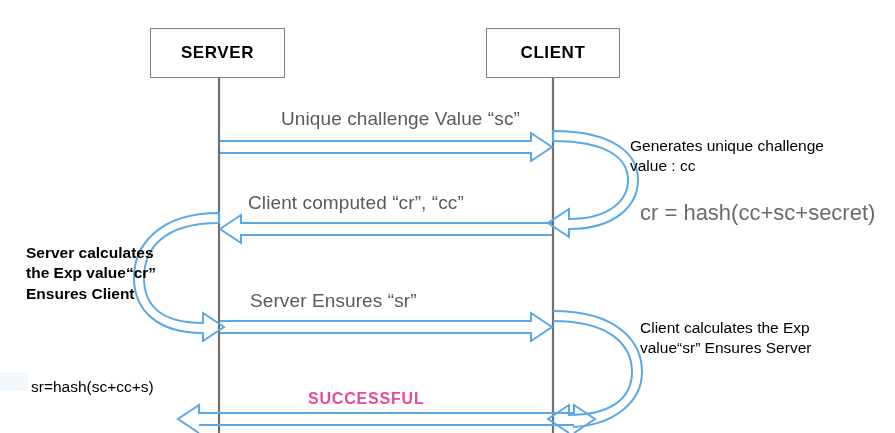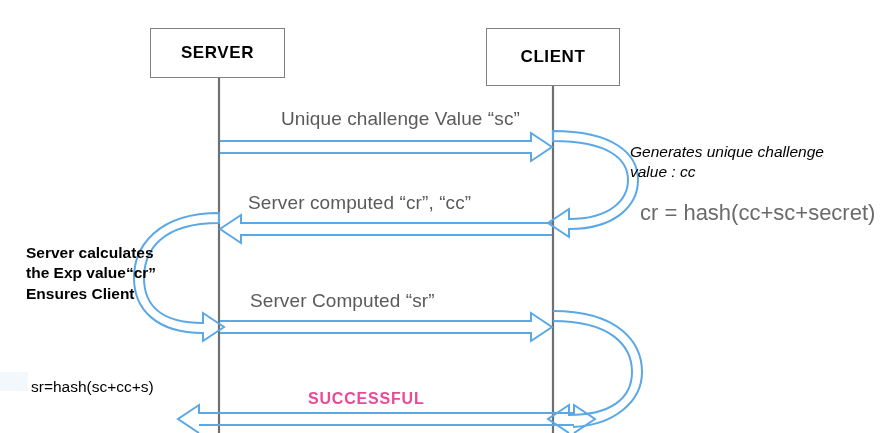--- a/index.html
+++ b/index.html
@@ -127,39 +127,41 @@
       <path d="M 199 413 L 574 413 L 574 405 L 595 419 L 574 433" fill="none" stroke="#5aa8e6" stroke-width="2"></path>
       <path d="M 199 425 L 574 425" fill="none" stroke="#5aa8e6" stroke-width="2"></path>
     </g>
 
   </svg>
 
   <div class="lifeline-box" style="left:150px; top:28px; width:135px; height:50px;align-items:center;">
     <span class="lifeline-box-label">SERVER</span>
   </div>
 
-  <div class="lifeline-box" style="left:486px; top:28px; width:134px; height:58px;">
+  <div class="lifeline-box" style="left:486px; top:28px; width:134px; height:50px;">
     <span class="lifeline-box-label">CLIENT</span>
   </div>
 
   <div class="msg-label" style="left:245px; top:108px;margin-left:36px;">Unique challenge Value “sc”</div>
 
-  <div class="msg-label" style="left:248px; top:192px;">Server computed “cr”, “cc”</div>
+  <div class="msg-label" style="left:248px; top:192px;">Client computed “cr”, “cc”</div>
 
-  <div class="msg-label" style="left:250px; top:290px;">Server Computed “sr”</div>
+  <div class="msg-label" style="left:250px; top:290px;">Server Ensures “sr”</div>
 
   <div class="msg-label bold-black" style="left:308px; top:390px;">SUCCESSFUL</div>
 
-  <div class="note" style="left:630px; top:142px; width:255px;font-style:italic;">Generates unique challenge
+  <div class="note" style="left:630px; top:136px; width:255px;">Generates unique challenge
 value : cc</div>
 
   <div class="note gray" style="left:640px; top:198px; width:255px; font-size:22px;">cr = hash(cc+sc+secret)</div>
 
   <div class="note" style="left:26px; top:243px; width:160px;font-weight:bold;">Server calculates
 the Exp value“cr”
 Ensures Client</div>
 
   <div class="note" style="left:31px; top:342px; width:180px;margin-top:35px;">sr=hash(sc+cc+s)</div>
 
+  <div class="note" style="left:640px; top:318px; width:250px;">Client calculates the Exp
+value“sr” Ensures Server</div>
 
   <div class="artifact-box" style="left:0px; top:372px; width:28px; height:19px;"></div>
 
 </div>
 
 </body></html>

